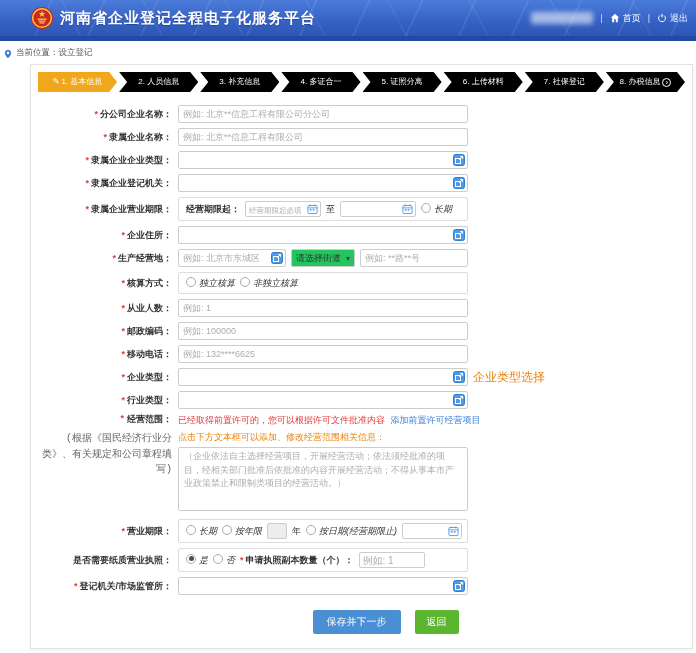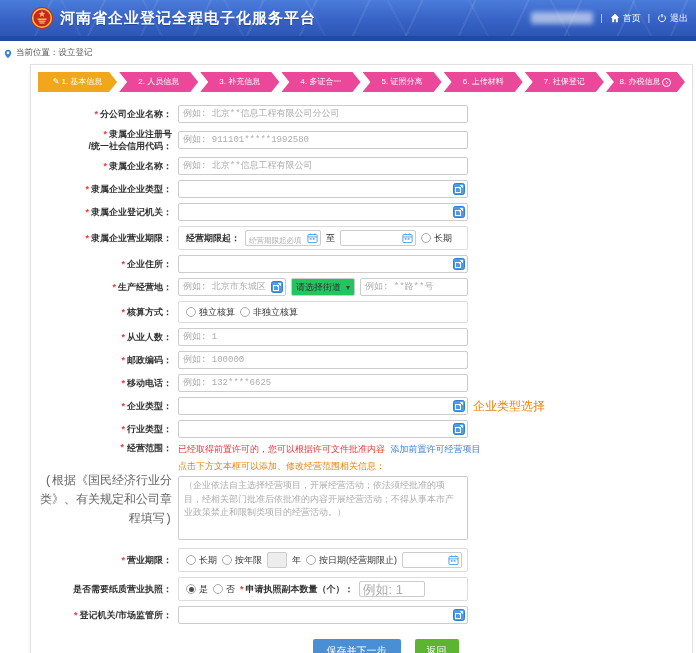--- a/index.html
+++ b/index.html
@@ -22,55 +22,55 @@
   .hdr-link { display:flex; align-items:center; gap:3px; color:#fff; cursor:pointer; text-decoration:none; }
 
   
   .crumb { display:flex; align-items:flex-end; gap:3px; padding:6px 0 5px 3px; font-size:8.5px; color:#555; }
 
   
   .panel { margin:0 3px 8px 30px; border:1px solid #e2e2e2; box-shadow:0 1px 3px rgba(0,0,0,.07); padding:7px 7px 14px; }
 
   
   .steps { display:flex; gap:2px; margin-bottom:13px; }
-  .step { flex:1; height:20px; line-height:20px; text-align:center; background:#ec4899; color:#fff; font-size:8px;
+  .step { flex:1; height:20px; line-height:20px; text-align:center; background:#000000; color:#fff; font-size:8px;
     cursor:pointer; clip-path:polygon(0 0, calc(100% - 8px) 0, 100% 50%, calc(100% - 8px) 100%, 0 100%, 8px 50%);
     white-space:nowrap; overflow:hidden; }
   .step.first { clip-path:polygon(0 0, calc(100% - 8px) 0, 100% 50%, calc(100% - 8px) 100%, 0 100%); }
   .step.active { background:#f0a71c; }
   .step .pencil { font-size:8px; margin-right:2px; }
   .step .circ { display:inline-block; width:9px; height:9px; line-height:7px; border:1px solid #fff; border-radius:50%;
     font-size:8px; margin-left:2px; vertical-align:-1px; }
 
   
   .frm { display:flex; flex-direction:column; gap:5px; font-size:9px; }
   .row { display:flex; align-items:center; min-height:18px; }
   .row.top { align-items:flex-start;font-family:Liberation Mono, monospace; }
   .lbl { width:140px; flex:none; text-align:right; padding-right:6px; color:#333; font-weight:bold; font-size:9px; line-height:1.35; }
-  .lbl-note { font-weight:normal; color:#666; font-size:12px; margin-top:17px; line-height:1.55; }
+  .lbl-note { font-weight:normal; color:#666; font-size:10px; margin-top:5px; line-height:1.55; }
   .req { color:#e23a3a; margin-right:2px; }
   .ctl { display:flex; align-items:center; gap:5px; }
 
   input.txt { height:18px; border:1px solid #ccc; border-radius:2px; font-size:9px; padding:0 4px; color:#333;
-    width:290px; font-family:Liberation Mono, monospace; outline:none; }
+    width:290px; font-family:Liberation Sans, sans-serif; outline:none; }
   input::placeholder, textarea::placeholder { color:#adadad; }
   input.ph-s::placeholder { font-size:7.5px; }
   .iw { position:relative; display:inline-flex; align-items:center; }
   .iw input { padding-right:18px; }
   .iw .in-ic { position:absolute; right:3px; top:50%; transform:translateY(-50%); cursor:pointer; display:flex; }
 
   .box { width:290px; border:1px solid #ddd; border-radius:2px; display:flex; align-items:center; gap:5px;
     padding:3px 7px; min-height:22px; }
   .box .flbl { font-weight:bold; color:#333; white-space:nowrap; }
-  input.txt-s { height:16px; border:1px solid #ccc; border-radius:2px; font-size:13px; padding:0 3px; font-family:inherit; outline:none; }
+  input.txt-s { height:16px; border:1px solid #ccc; border-radius:2px; font-size:10px; padding:0 3px; font-family:inherit; outline:none; }
   input.gray { background:#ededed; }
 
   .radio { width:10px; height:10px; flex:none; border:1px solid #aaa; border-radius:50%; background:#fff; display:inline-block; cursor:pointer; }
   .radio.checked::after { content:""; display:block; width:5px; height:5px; margin:1.5px; border-radius:50%; background:#4c4c4c; }
-  .ropt { display:inline-flex; align-items:center; gap:3px; white-space:nowrap; }
+  .ropt { display:inline-flex; align-items:flex-start; gap:3px; white-space:nowrap;font-style:italic; }
 
   .sel { width:64px; height:18px; border:1px solid #ccc; border-radius:2px; display:inline-flex; align-items:center;
     justify-content:space-between; padding:0 4px; font-size:9px; color:#333; cursor:pointer; background:#22c55e; white-space:nowrap; }
   .sel .arr { font-size:8px; color:#444; }
 
   .link-orange { color:#e8820c; cursor:pointer; white-space:nowrap; font-size:12px; }
   .tip-red { color:#e23a3a; white-space:nowrap; }
   .tip-link { color:#3a7fd5; cursor:pointer; white-space:nowrap; }
   .tip-orange { color:#e8820c; margin:4px 0 3px; }
   textarea.scope { width:290px; height:64px; border:1px solid #ccc; border-radius:2px; font-size:9px; color:#333;
@@ -143,29 +143,20 @@
 
   <div class="frm">
 
     <div class="row">
       <div class="lbl"><span class="req">*</span><span>分公司企业名称：</span></div>
       <div class="ctl">
           <input class="txt" placeholder="例如: 北京**信息工程有限公司分公司" style="">
         </div>
     </div>
 
-    <div class="row">
-      <div class="lbl">
-        <div><span class="req">*</span><span>隶属企业注册号</span></div>
-        <div>/统一社会信用代码：</div>
-      </div>
-      <div class="ctl">
-          <input class="txt" placeholder="例如: 911101*****1992580" style="">
-        </div>
-    </div>
 
     <div class="row">
       <div class="lbl"><span class="req">*</span><span>隶属企业名称：</span></div>
       <div class="ctl">
           <input class="txt" placeholder="例如: 北京**信息工程有限公司" style="">
         </div>
     </div>
 
     <div class="row">
       <div class="lbl"><span class="req">*</span><span>隶属企业企业类型：</span></div>

